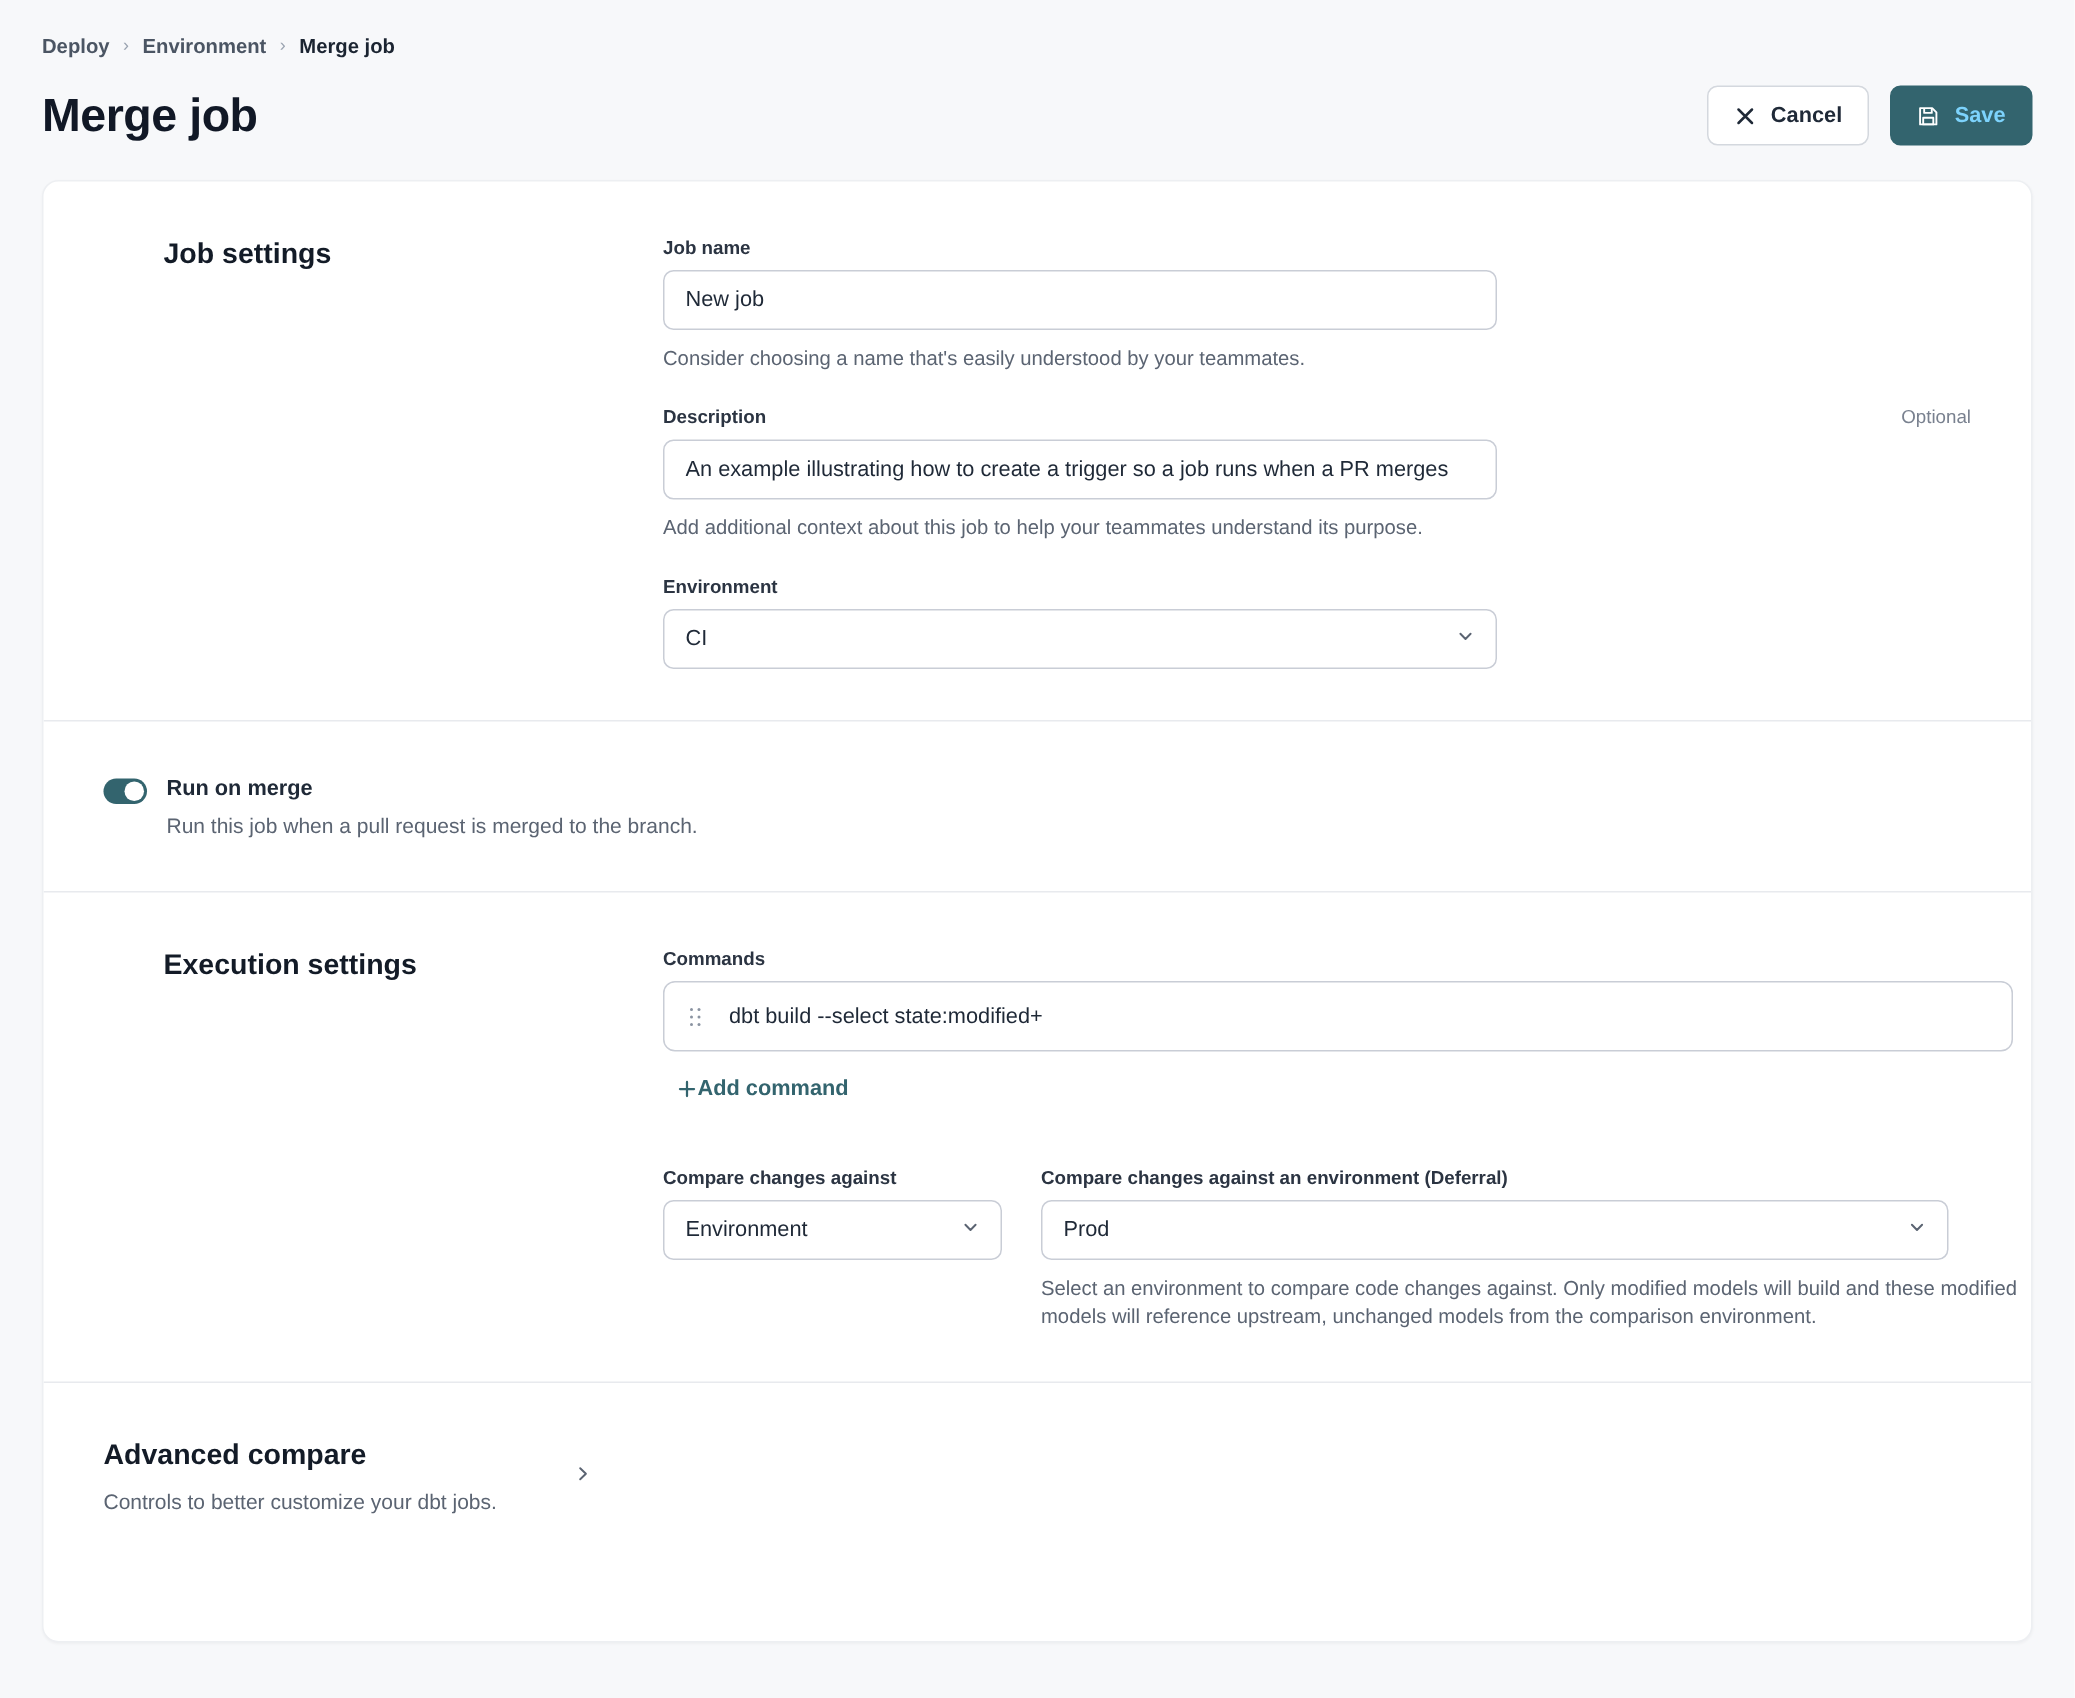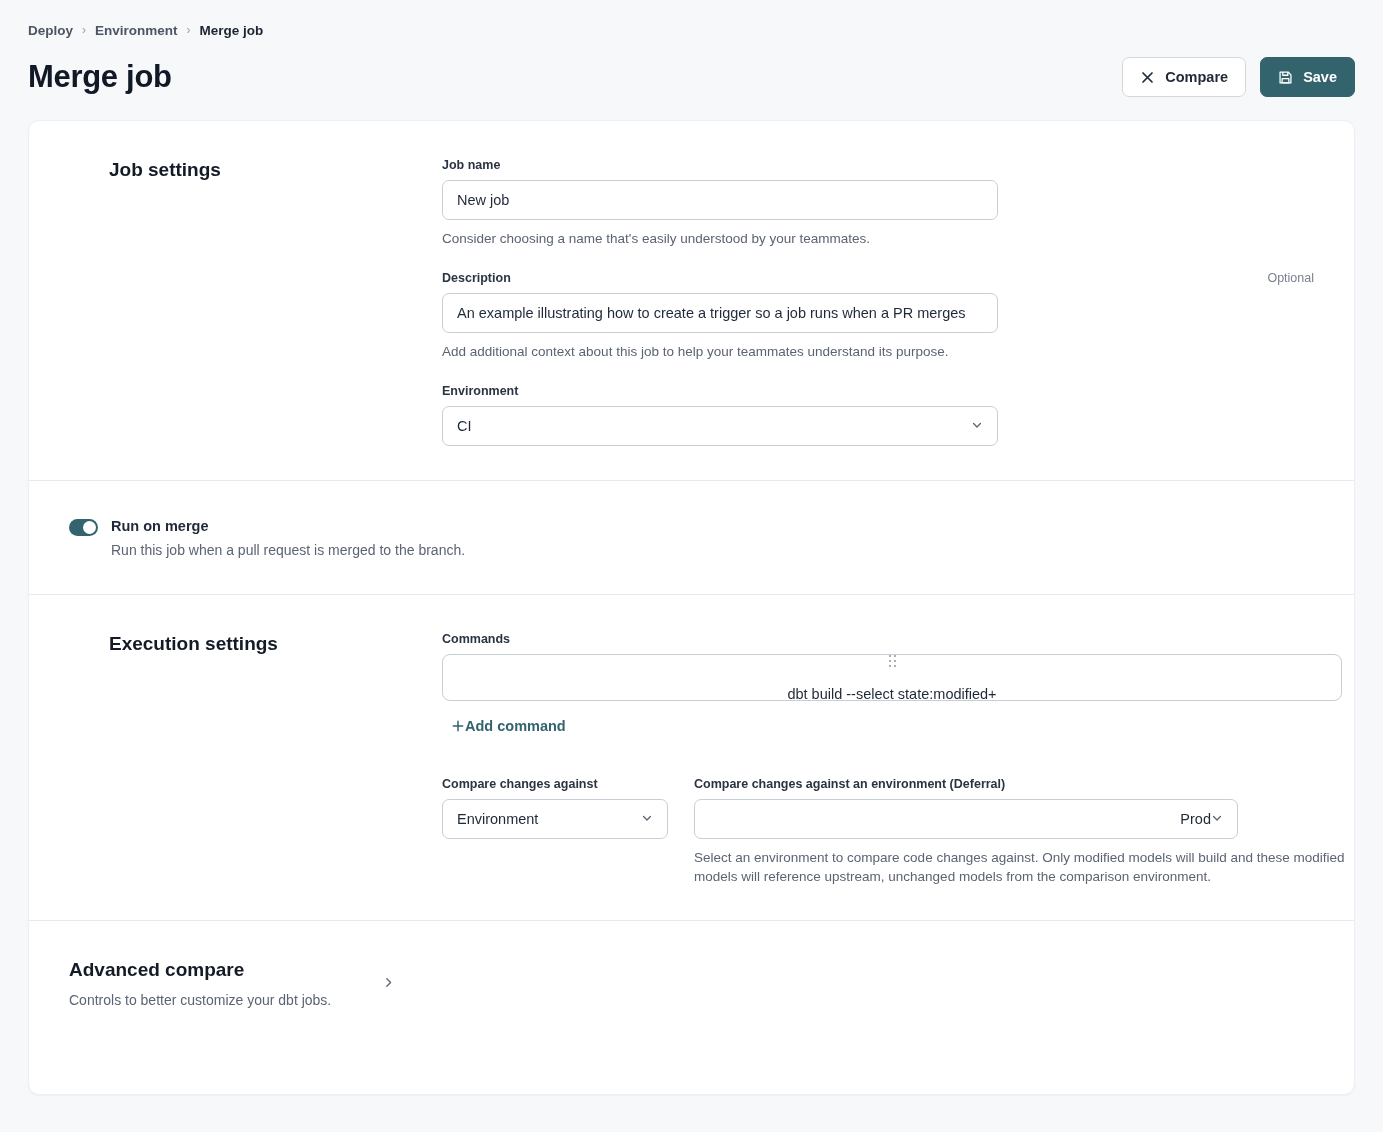--- a/index.html
+++ b/index.html
@@ -83,21 +83,21 @@
     user-select: none;
   }
   .btn-secondary {
     background: #ffffff;
     border: 1px solid #d4d8de;
     color: #1f2937;
   }
   .btn-primary {
     background: #33646e;
     border: 1px solid #33646e;
-    color: #ffffff;
+    color: #7dd3fc;
   }
   .btn svg { display: block; }
 
   
   .card {
     margin: 22px 28px 0 28px;
     background: #ffffff;
     border: 1px solid #edeff2;
     border-radius: 11px;
     box-shadow: 0 1px 2px rgba(17,24,38,0.04);
@@ -221,21 +221,20 @@
   .cmd-box {
     width: 900px;
     height: 47px;
     border: 1px solid #c9cdd6;
     border-radius: 8px;
     display: flex;
     align-items: center;
     gap: 19px;
     padding: 0 17px;
     background: #ffffff;
-    flex-direction: column;
   }
   .drag-handle {
     display: grid;
     grid-template-columns: repeat(2, 2px);
     grid-template-rows: repeat(3, 2px);
     gap: 3px;
     cursor: grab;
     flex: 0 0 auto;
   }
   .drag-handle i {
@@ -263,21 +262,21 @@
   .add-command svg { display: block; }
 
   .compare-row {
     display: flex;
     gap: 26px;
     margin-top: 39px;
   }
   .compare-left { width: 226px; flex: 0 0 226px; }
   .compare-right { width: 676px; flex: 0 0 676px; }
   .compare-left .select { width: 226px; }
-  .compare-right .select { width: 544px; justify-content: flex-end; }
+  .compare-right .select { width: 605px; }
 
   
   .adv-section {
     display: flex;
     align-items: center;
     padding: 36px 40px 38px 40px;
     border-top: 1px solid #e8eaee;
     cursor: pointer;
   }
   .adv-left { width: 313px; flex: 0 0 313px; }
@@ -300,21 +299,21 @@
     <h1 class="page-title">Merge job</h1>
 
     <div class="actions">
 
       <div class="btn btn-secondary">
         <span>
           <svg width="15" height="15" viewBox="0 0 15 15" fill="none" stroke="#1f2937" stroke-width="1.7" stroke-linecap="round">
             <path d="M3 3 L12 12 M12 3 L3 12"></path>
           </svg>
         </span>
-        <span>Compare</span>
+        <span>Cancel</span>
       </div>
 
       <div class="btn btn-primary">
         <span>
           <svg width="15" height="15" viewBox="0 0 16 16" fill="none" stroke="#ffffff" stroke-width="1.35" stroke-linejoin="round">
             <path d="M2.2 2.2 h8.6 L13.8 5.2 v8.6 H2.2 Z"></path>
             <path d="M5.1 2.2 v3.4 h5.4 V2.2"></path>
             <path d="M4.4 9.1 h7.2 v4.7 H4.4 Z"></path>
           </svg>
         </span>

